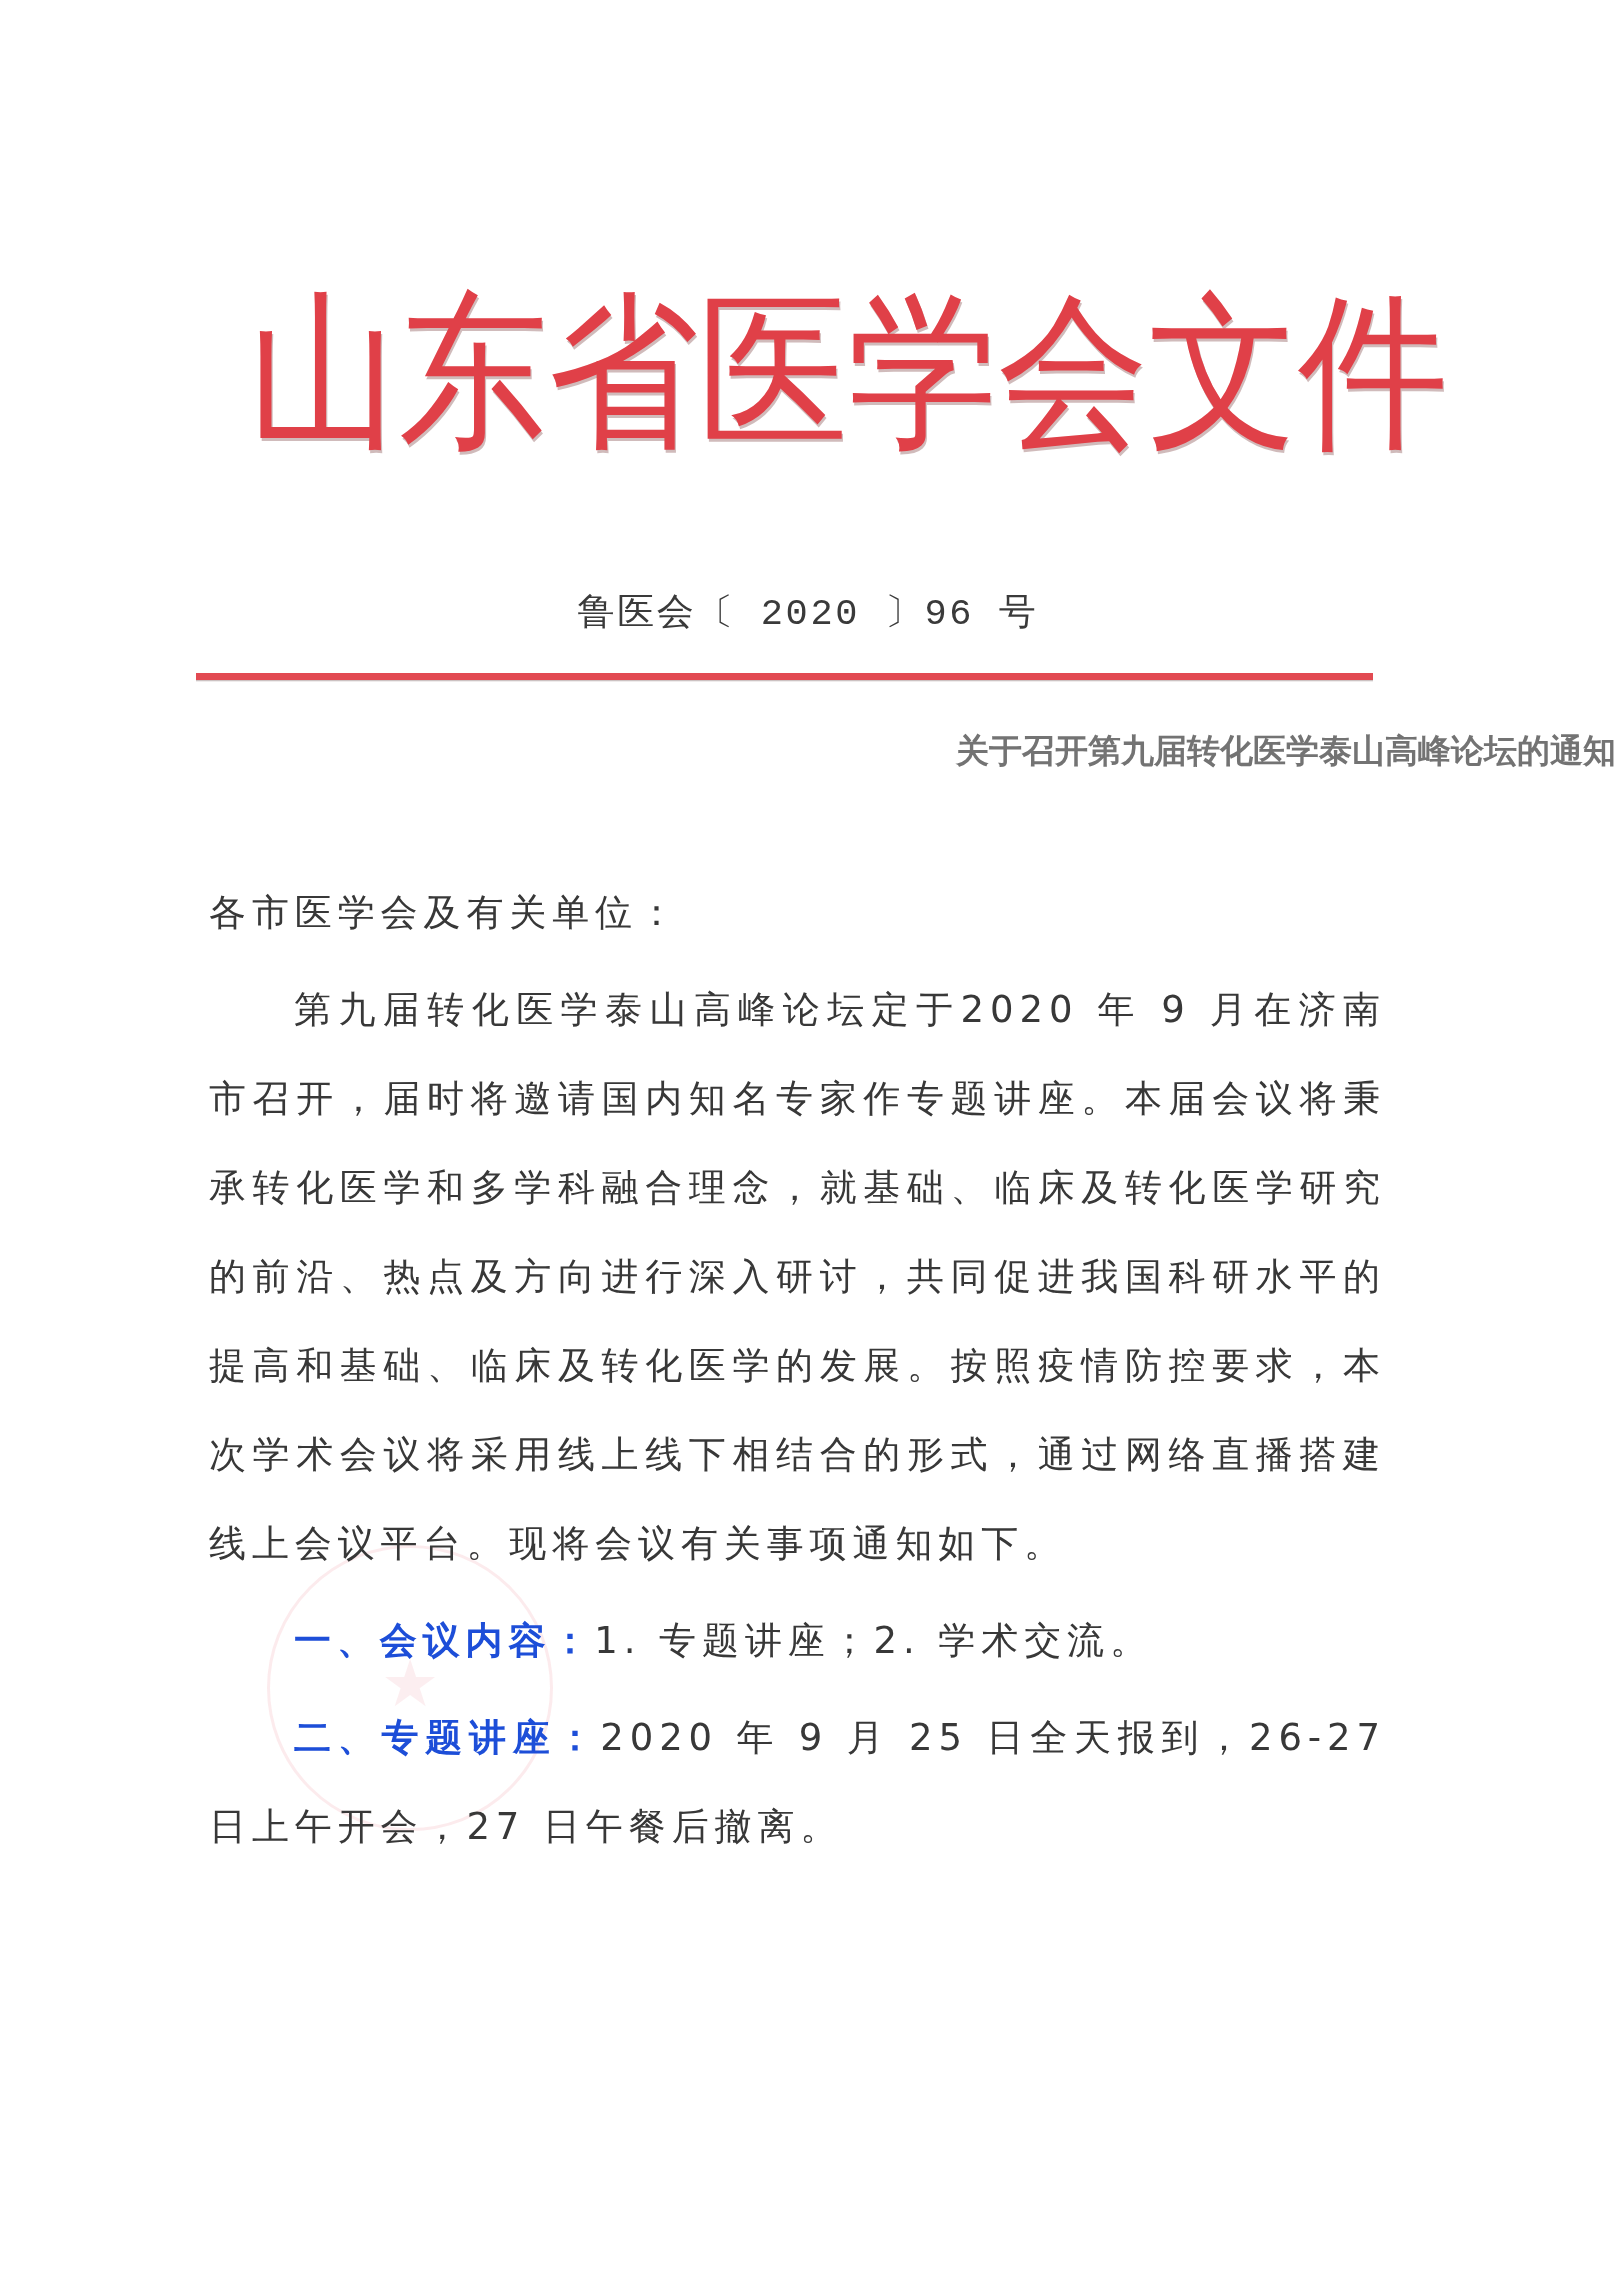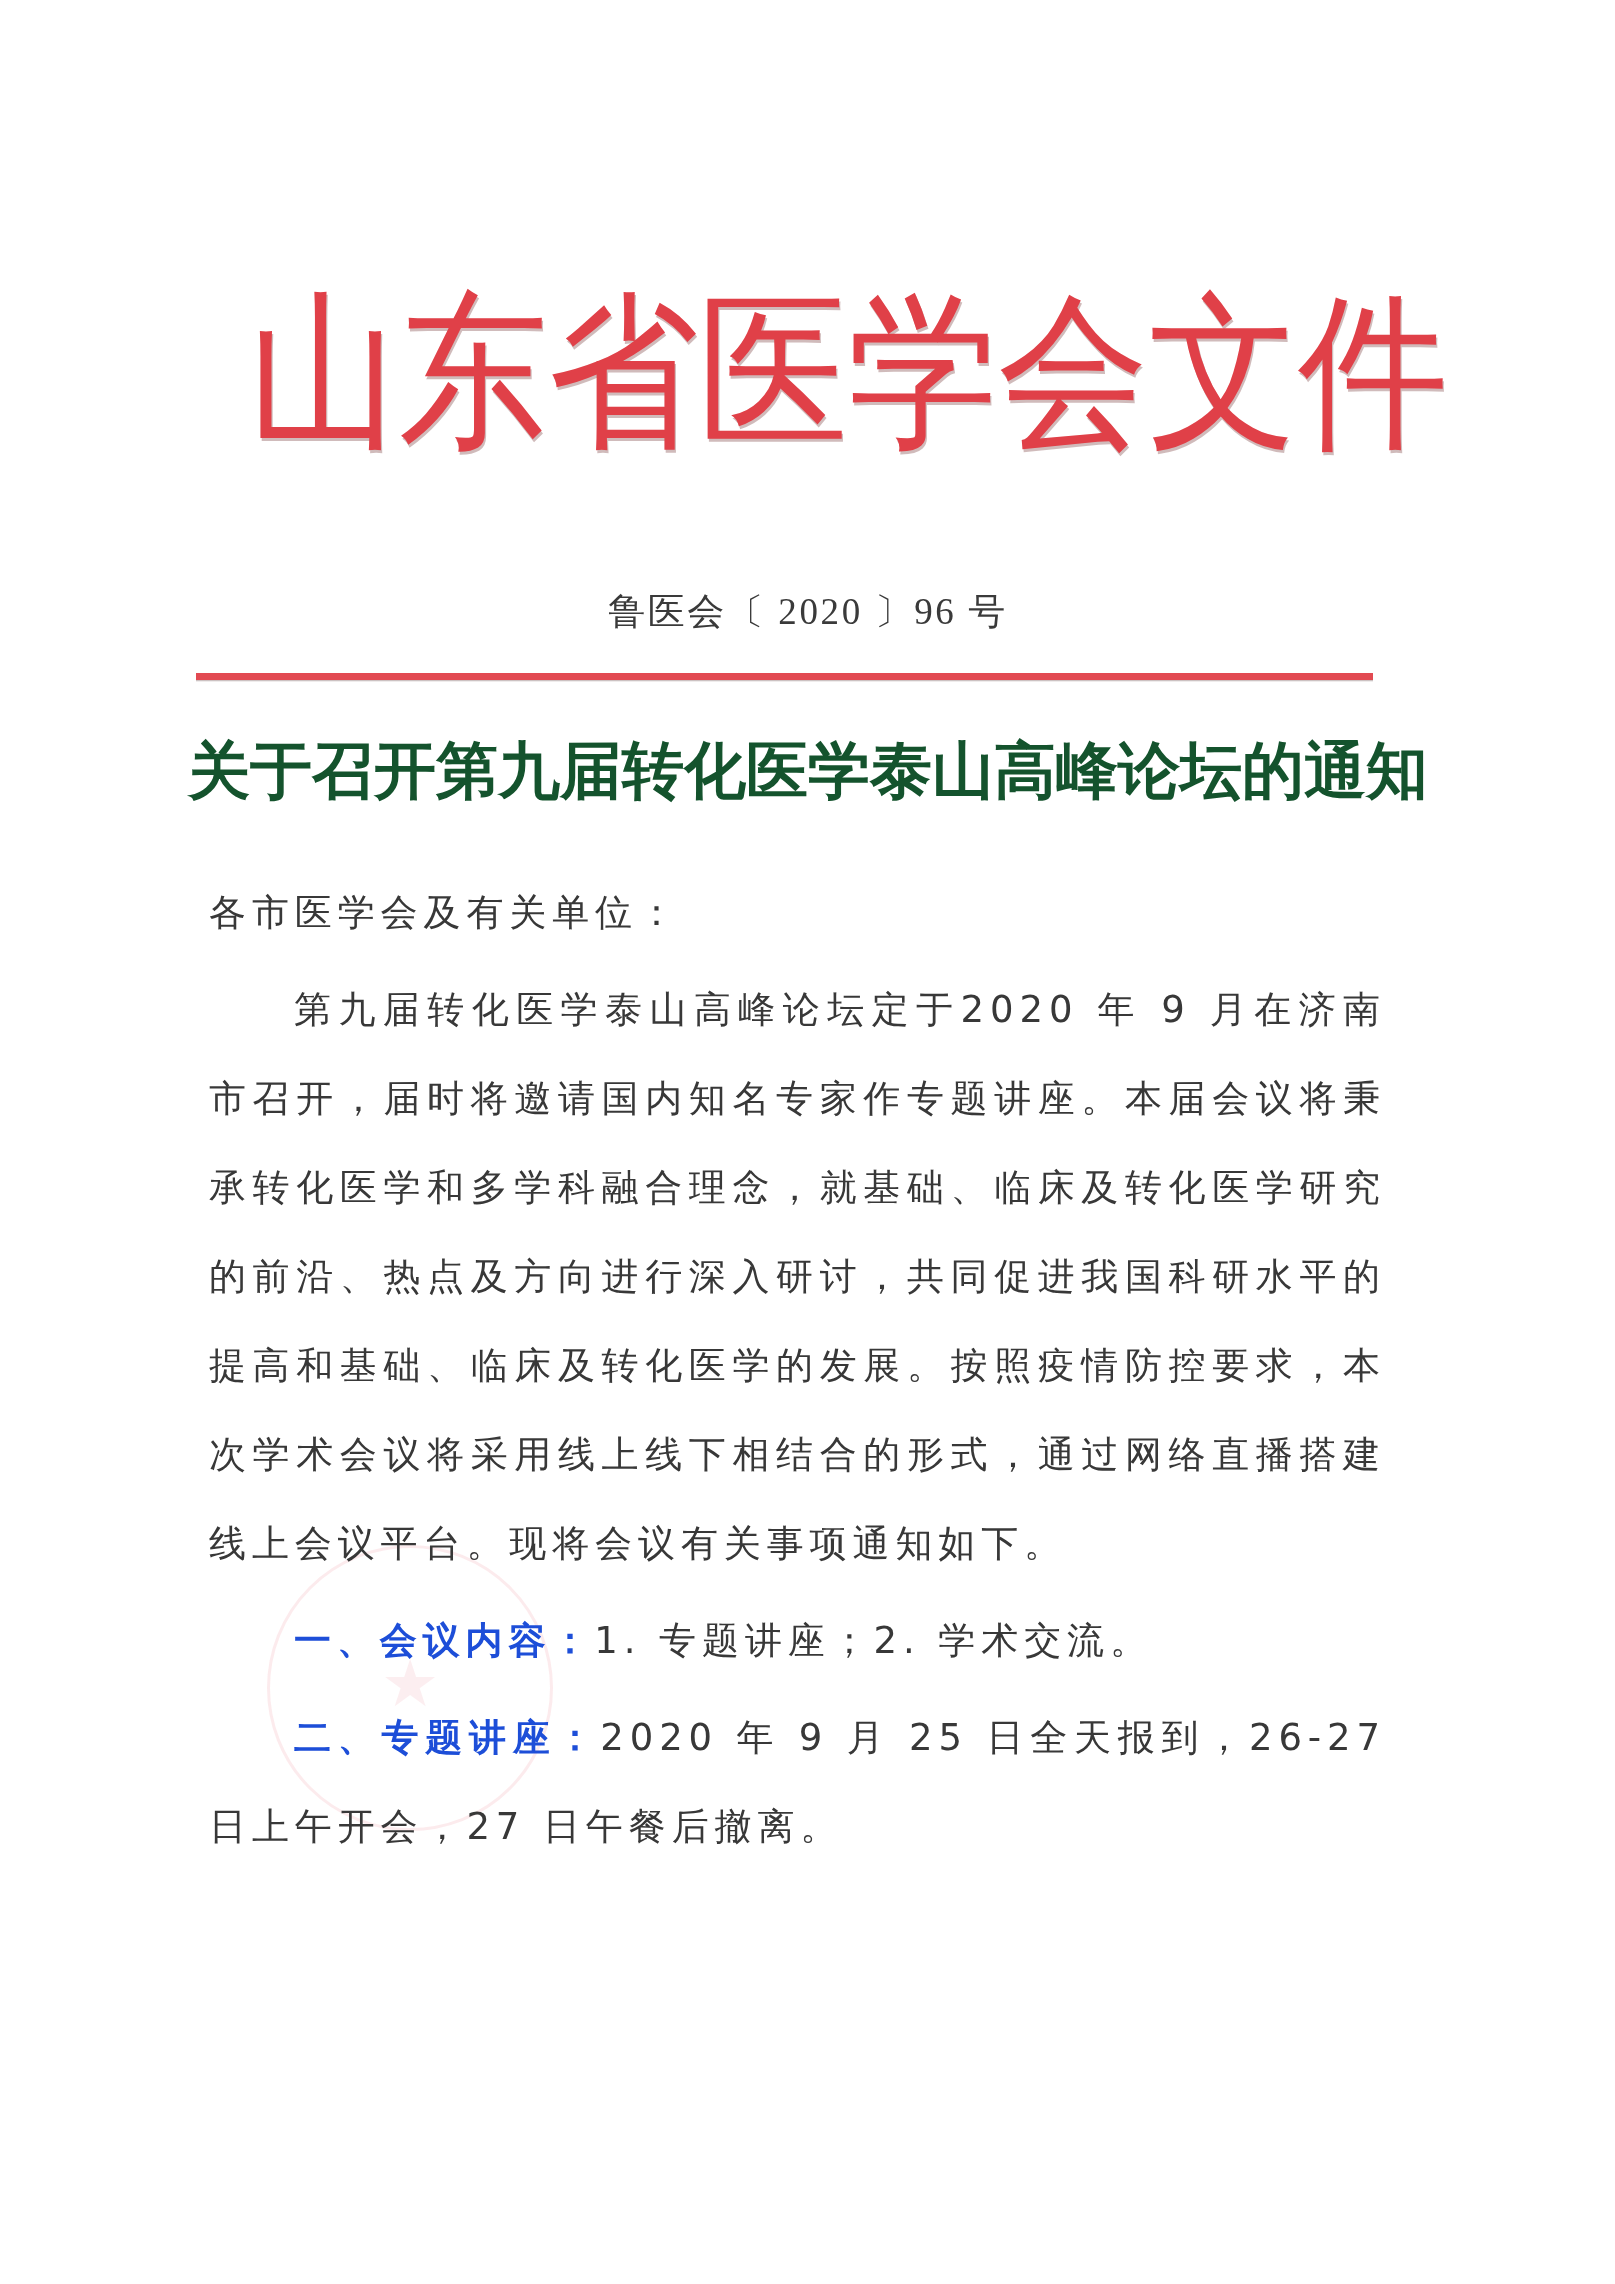--- a/index.html
+++ b/index.html
@@ -40,39 +40,39 @@
     }
     .masthead span { display: inline-block; }
     .doc-number {
       position: absolute;
       left: 0; right: 0;
       top: 587px;
       text-align: center;
       font-size: 37px;
       letter-spacing: 2.6px;
       color: #3a3a3a;
-      font-family: Liberation Serif, serif;
+      font-family: Liberation Mono, monospace;
     }
     .red-rule {
       position: absolute;
       left: 196px;
       top: 673px;
       width: 1177px;
       height: 6.5px;
       background: #e24a52;
       box-shadow: 0 1.3px 0 rgba(110,80,80,0.35);
     }
     .doc-title {
       position: absolute;
       left: 0; right: 0;
       top: 729px;
-      text-align: center;
-      font-size: 62px;
+      text-align: right;
+      font-size: 33px;
       font-weight: bold;
-      color: #14532d;
+      color: #737373;
       font-family: "DejaVu Sans", "Liberation Sans", sans-serif;
       letter-spacing: 0px;
     }
     .body-text {
       position: absolute;
       left: 201px;
       top: 860px;
       width: 1193px;
       font-size: 37px;
       line-height: 89px;

